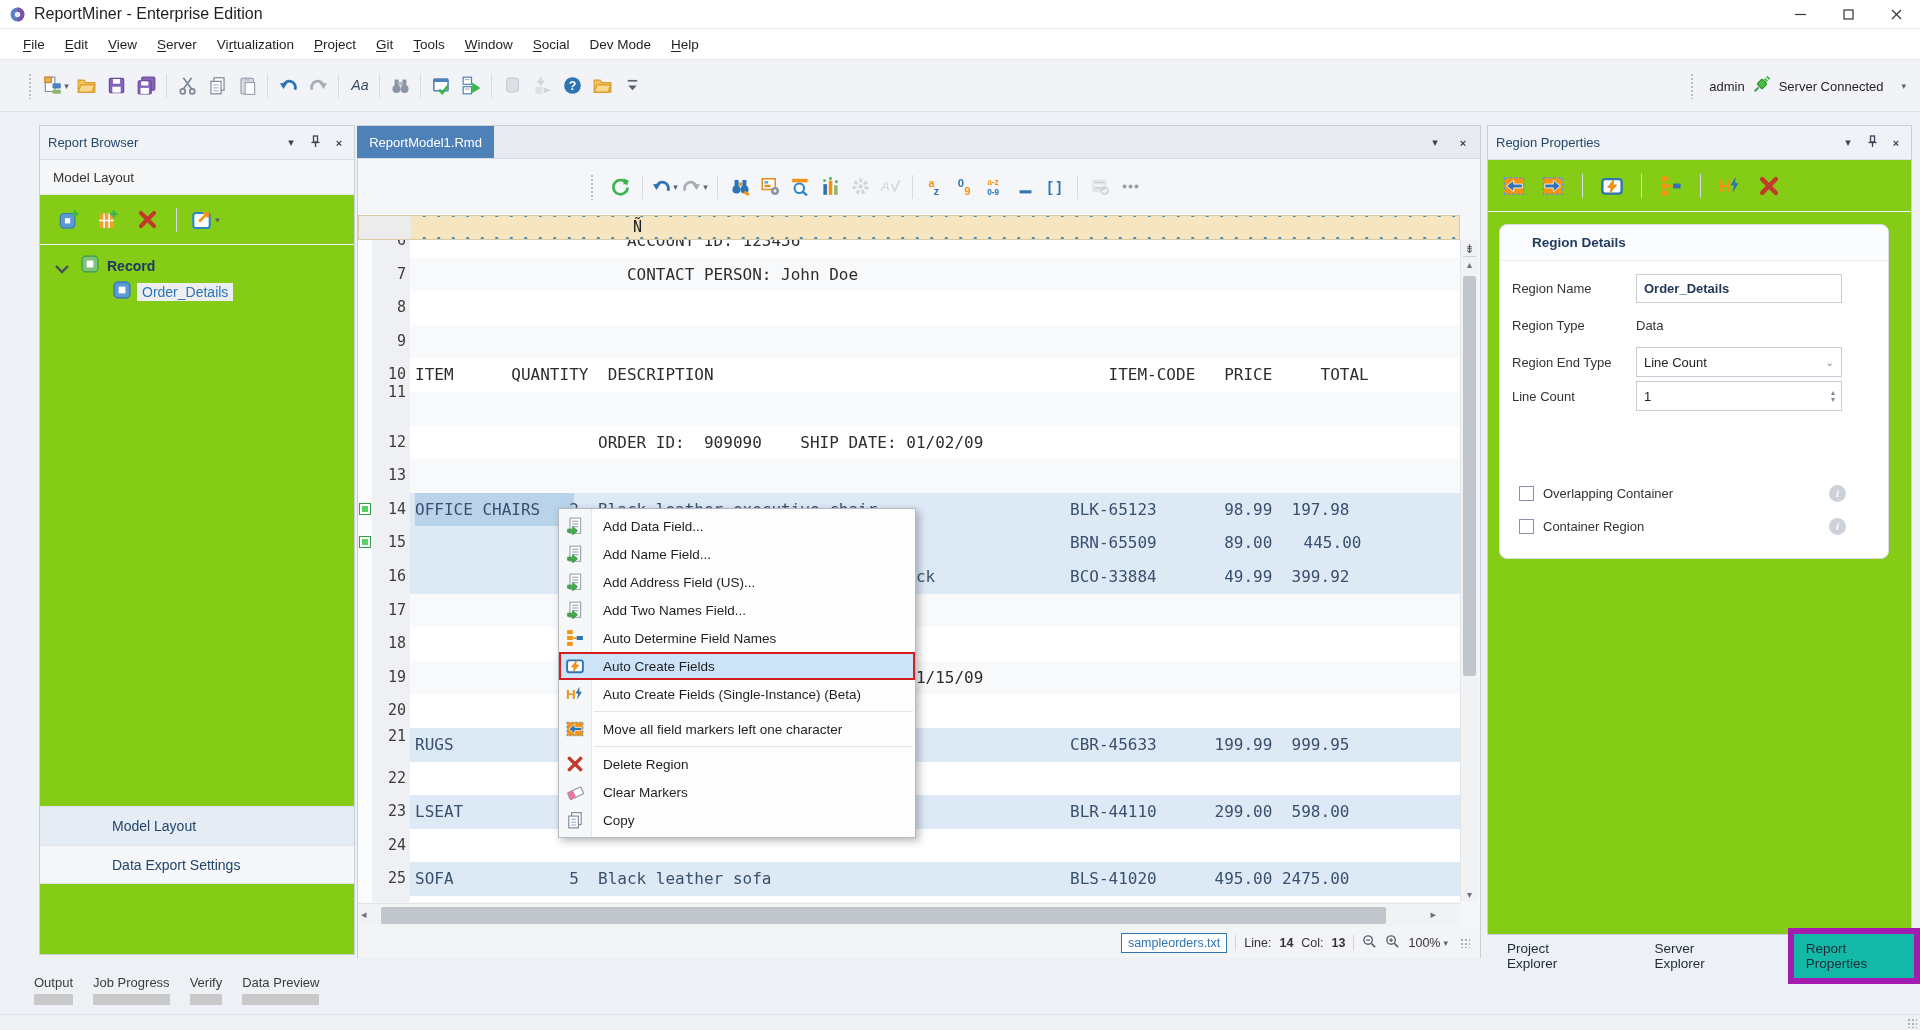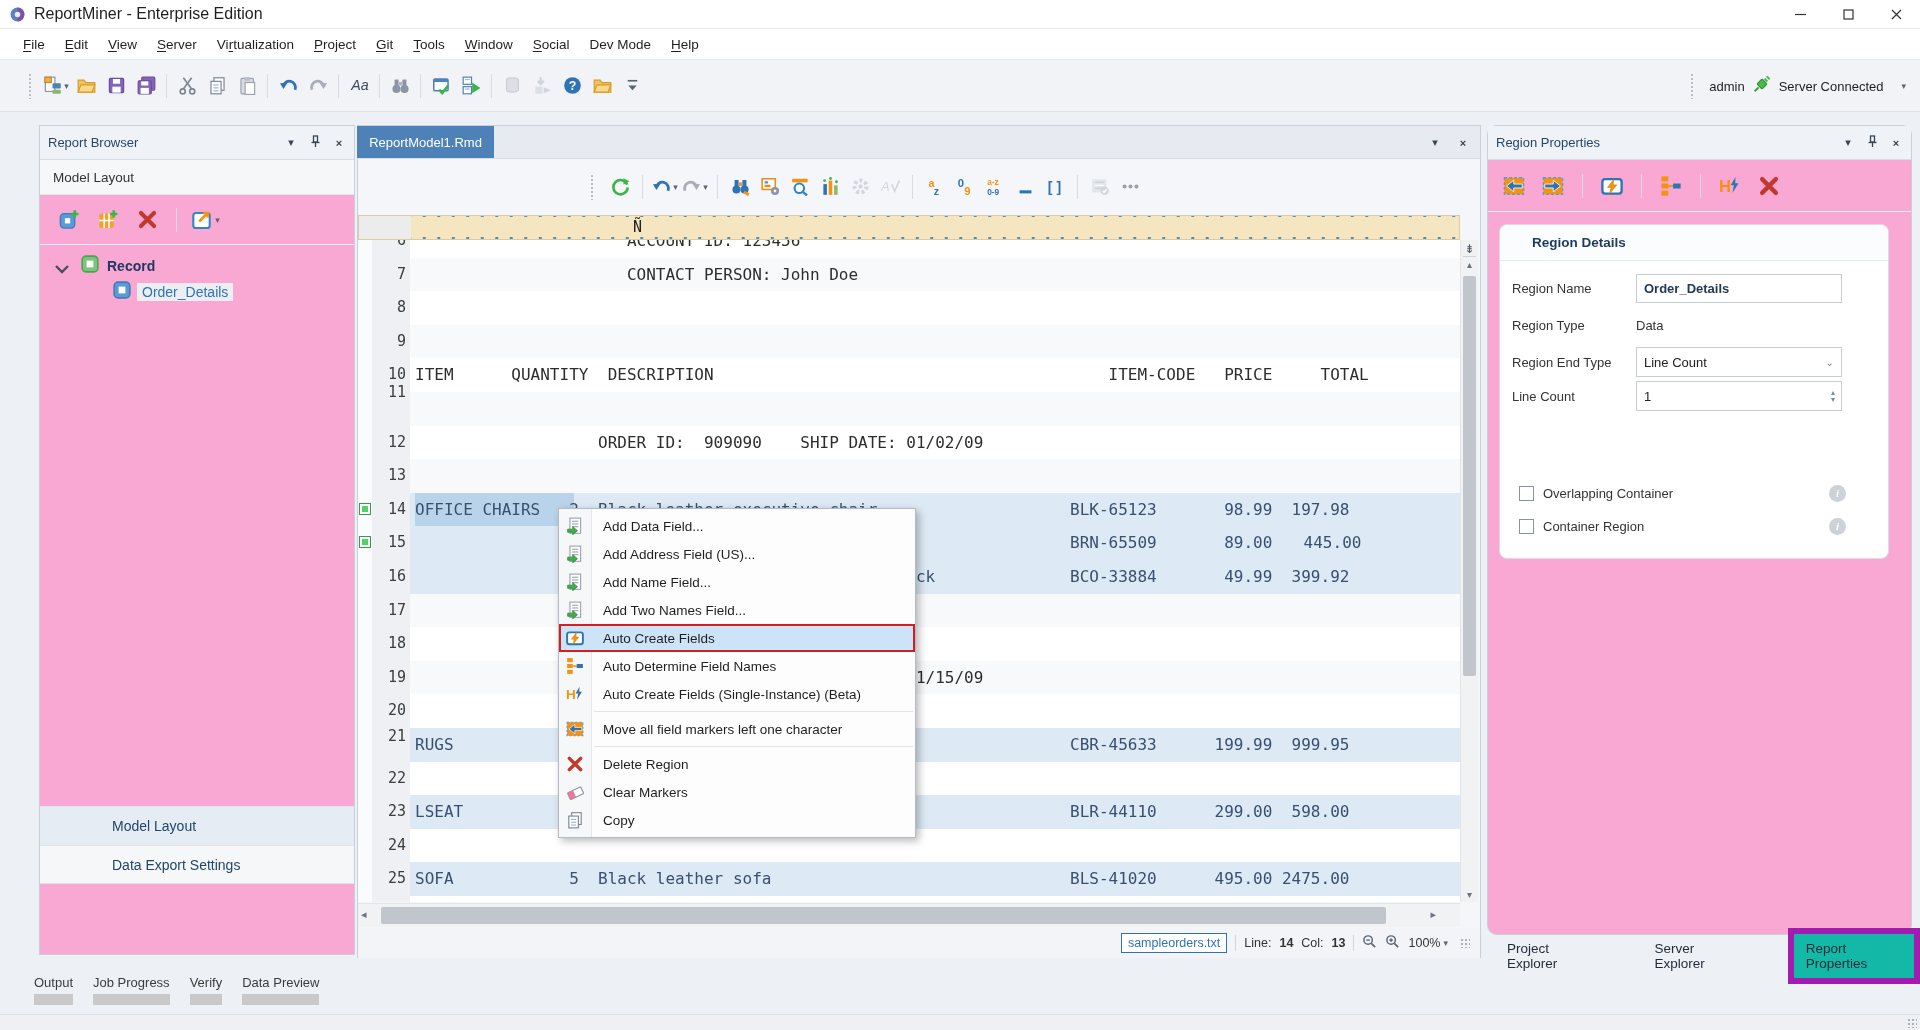--- a/index.html
+++ b/index.html
@@ -26,21 +26,21 @@
   .tb-btn .caret { font-size:9px; color:#5a6470; margin-left:2px; }
   .tb-sep { width:1px; height:24px; background:#d7dbe2; margin:0 5px; }
   .tb-btn.disabled { opacity:.55; }
   #toolbar-right { position:absolute; right:14px; top:60px; height:52px; display:flex; align-items:center; gap:8px; }
   #toolbar-right .grip { margin:0 6px 0 0; }
   #admin-label { font-size:13px; color:#1f1f1f; }
   #server-status { font-size:13px; color:#1f1f1f; }
   #toolbar-right .caret { font-size:9px; color:#5a6470; margin-left:10px; }
 
   
-  .panel { position:absolute; background:#f9a8d4; border:1px solid #c9d0da; }
+  .panel { position:absolute; background:#84cc16; border:1px solid #c9d0da; }
   .panel-header { height:34px; background:#eff2f6; border-bottom:1px solid #d8dde4; display:flex; align-items:center; padding:0 8px; }
   .panel-title { font-size:13px; color:#25476a; flex:1; }
   .panel-hicons { display:flex; gap:10px; align-items:center; color:#3c4document document document document document document document45; }
   .ph-ic { font-size:11px; color:#394552; width:14px; text-align:center; }
 
   
   #report-browser { left:39px; top:125px; width:316px; height:830px; }
   #rb-section { height:35px; background:#f6f7f9; border-bottom:1px solid #e2e6ec; display:flex; align-items:center; padding-left:13px; font-size:13.5px; color:#333; }
   #rb-toolbar { height:50px; display:flex; align-items:center; padding-left:14px; border-bottom:1px solid #eef0f4; gap:9px; }
   #rb-toolbar .tb-btn svg { width:21px; height:21px; }
@@ -115,21 +115,21 @@
   #context-menu { position:absolute; left:558px; top:508px; width:358px; background:#fdfdfe; border:1px solid #b4bac4; box-shadow:3px 3px 8px rgba(0,0,0,.28); padding:3px 0; z-index:50; }
   #context-menu .icol { position:absolute; left:0; top:0; bottom:0; width:33px; background:#f6f7f9; border-right:1px solid #e4e6ea; }
   .cm-item { position:relative; height:28px; display:flex; align-items:center; font-size:13.5px; color:#1f1f1f; }
   .cm-item .ic { position:absolute; left:7px; width:18px; height:18px; z-index:2; }
   .cm-item .ic svg { width:18px; height:18px; }
   .cm-item .lbl { margin-left:44px; z-index:2; }
   .cm-item.hl { background:#cde3f7; outline:2px solid #d21f1f; outline-offset:-2px; }
   .cm-sep { height:1px; background:#e2e4e8; margin:3px 2px 3px 35px; }
 
   
-  #region-props { left:1487px; top:125px; width:425px; height:810px;border-radius:10px; }
+  #region-props { left:1487px; top:125px; width:425px; height:810px; }
   #rp-toolbar { height:52px; display:flex; align-items:center; padding-left:11px; gap:9px; border-bottom:1px solid #f0f2f5; }
   #rp-toolbar .tb-btn svg { width:22px; height:22px; }
   #rp-group { position:absolute; left:11px; top:98px; width:390px; height:335px; border:1px solid #d9dde3; border-radius:8px; background:#ffffff; }
   #rp-group-hdr { height:36px; display:flex; align-items:center; padding-left:32px; font-size:13.5px; font-weight:bold; color:#1f3a5f; border-bottom:1px solid #e8ebef; background:#fbfcfd; border-radius:8px 8px 0 0; }
   .rp-row { position:absolute; left:12px; width:366px; height:30px; display:flex; align-items:center; }
   .rp-label { width:124px; font-size:13px; color:#333; }
   .rp-input { width:206px; height:29px; border:1px solid #c8cdd4; background:#fff; font-size:13px; font-weight:bold; color:#223a57; padding:0 7px; font-family:"Liberation Sans",sans-serif; }
   .rp-static { font-size:13px; color:#333; }
   .rp-select { width:206px; height:30px; border:1px solid #c8cdd4; background:#fff; display:flex; align-items:center; padding:0 7px; font-size:13px; color:#222; position:relative; }
   .rp-select .chev { position:absolute; right:7px; margin:0; color:#7a8a99; font-size:10px; width:auto; height:auto; }
@@ -793,66 +793,66 @@
     <div class="cm-item">
       <span class="ic"><span style="display: inline-flex;">
           <svg viewBox="0 0 16 16">
             <rect x="3.5" y="1" width="9.5" height="13.5" fill="#fff" stroke="#9aa3af"></rect>
             <line x1="5.5" y1="3.8" x2="11" y2="3.8" stroke="#9aa3af"></line>
             <line x1="5.5" y1="6.2" x2="11" y2="6.2" stroke="#9aa3af"></line>
             <line x1="5.5" y1="8.6" x2="11" y2="8.6" stroke="#9aa3af"></line>
             <path d="M1.5 10.8 h4.5 V8.6 l4.2 3.6 -4.2 3.6 v-2.2 H1.5z" fill="#3fae49" stroke="#2d8a36" stroke-width=".7"></path>
           </svg>
         </span></span>
-      <span class="lbl">Add Address Field (US)...</span>
+      <span class="lbl">Add Name Field...</span>
     </div>
     <div class="cm-item">
       <span class="ic"><span style="display: inline-flex;">
           <svg viewBox="0 0 16 16">
             <rect x="3.5" y="1" width="9.5" height="13.5" fill="#fff" stroke="#9aa3af"></rect>
             <line x1="5.5" y1="3.8" x2="11" y2="3.8" stroke="#9aa3af"></line>
             <line x1="5.5" y1="6.2" x2="11" y2="6.2" stroke="#9aa3af"></line>
             <line x1="5.5" y1="8.6" x2="11" y2="8.6" stroke="#9aa3af"></line>
             <path d="M1.5 10.8 h4.5 V8.6 l4.2 3.6 -4.2 3.6 v-2.2 H1.5z" fill="#3fae49" stroke="#2d8a36" stroke-width=".7"></path>
           </svg>
         </span></span>
-      <span class="lbl">Add Name Field...</span>
+      <span class="lbl">Add Address Field (US)...</span>
     </div>
     <div class="cm-item">
       <span class="ic"><span style="display: inline-flex;">
           <svg viewBox="0 0 16 16">
             <rect x="3.5" y="1" width="9.5" height="13.5" fill="#fff" stroke="#9aa3af"></rect>
             <line x1="5.5" y1="3.8" x2="11" y2="3.8" stroke="#9aa3af"></line>
             <line x1="5.5" y1="6.2" x2="11" y2="6.2" stroke="#9aa3af"></line>
             <line x1="5.5" y1="8.6" x2="11" y2="8.6" stroke="#9aa3af"></line>
             <path d="M1.5 10.8 h4.5 V8.6 l4.2 3.6 -4.2 3.6 v-2.2 H1.5z" fill="#3fae49" stroke="#2d8a36" stroke-width=".7"></path>
           </svg>
         </span></span>
       <span class="lbl">Add Two Names Field...</span>
     </div>
-    <div class="cm-item hl">
-      <span class="ic"><span style="display: inline-flex;">
-          <svg viewBox="0 0 16 16">
-            <rect x="1" y="3" width="14" height="10.5" rx="2" fill="#fff" stroke="#2e74b5" stroke-width="1.7"></rect>
-            <polygon points="9.2,3.2 4.8,9 7.4,9 6.4,13.4 11.4,7.2 8.8,7.2" fill="#f5930f" stroke="#d97c06" stroke-width=".5"></polygon>
-          </svg>
-        </span></span>
-      <span class="lbl">Auto Create Fields</span>
-    </div>
     <div class="cm-item">
       <span class="ic"><span style="display: inline-flex;">
           <svg viewBox="0 0 16 16">
             <rect x="1" y="1" width="5" height="3.6" fill="#f5930f"></rect>
             <rect x="1" y="6.2" width="5" height="3.6" fill="#f5930f"></rect>
             <rect x="1" y="11.4" width="5" height="3.6" fill="#f5930f"></rect>
             <line x1="6" y1="8" x2="9.5" y2="8" stroke="#f5930f" stroke-width="1.4"></line>
             <rect x="9.5" y="6.2" width="5.5" height="3.6" fill="#2e74b5"></rect>
           </svg>
         </span></span>
       <span class="lbl">Auto Determine Field Names</span>
+    </div>
+    <div class="cm-item hl">
+      <span class="ic"><span style="display: inline-flex;">
+          <svg viewBox="0 0 16 16">
+            <rect x="1" y="3" width="14" height="10.5" rx="2" fill="#fff" stroke="#2e74b5" stroke-width="1.7"></rect>
+            <polygon points="9.2,3.2 4.8,9 7.4,9 6.4,13.4 11.4,7.2 8.8,7.2" fill="#f5930f" stroke="#d97c06" stroke-width=".5"></polygon>
+          </svg>
+        </span></span>
+      <span class="lbl">Auto Create Fields</span>
     </div>
     <div class="cm-item">
       <span class="ic"><span style="display: inline-flex;">
           <svg viewBox="0 0 16 16">
             <text x="0" y="12.5" font-size="12" font-weight="bold" fill="#f5930f">H</text>
             <polygon points="12,1.5 8.5,7.5 10.8,7.5 9.8,13 14.2,6 11.8,6" fill="#2e74b5"></polygon>
           </svg>
         </span></span>
       <span class="lbl">Auto Create Fields (Single-Instance) (Beta)</span>
     </div>

